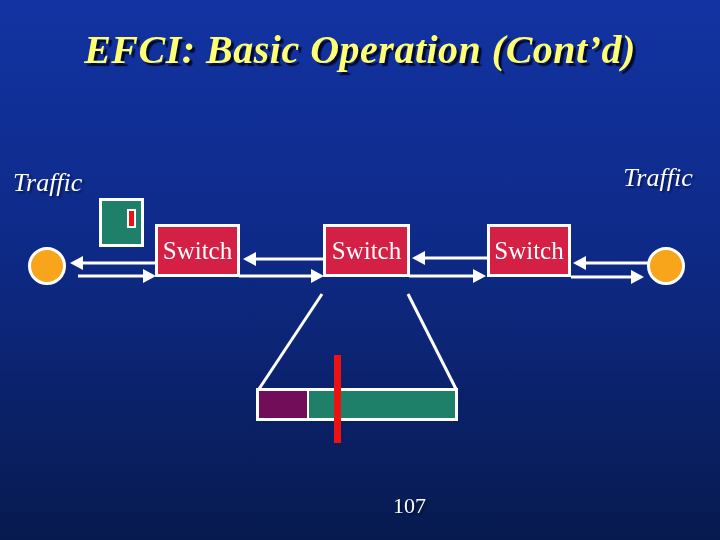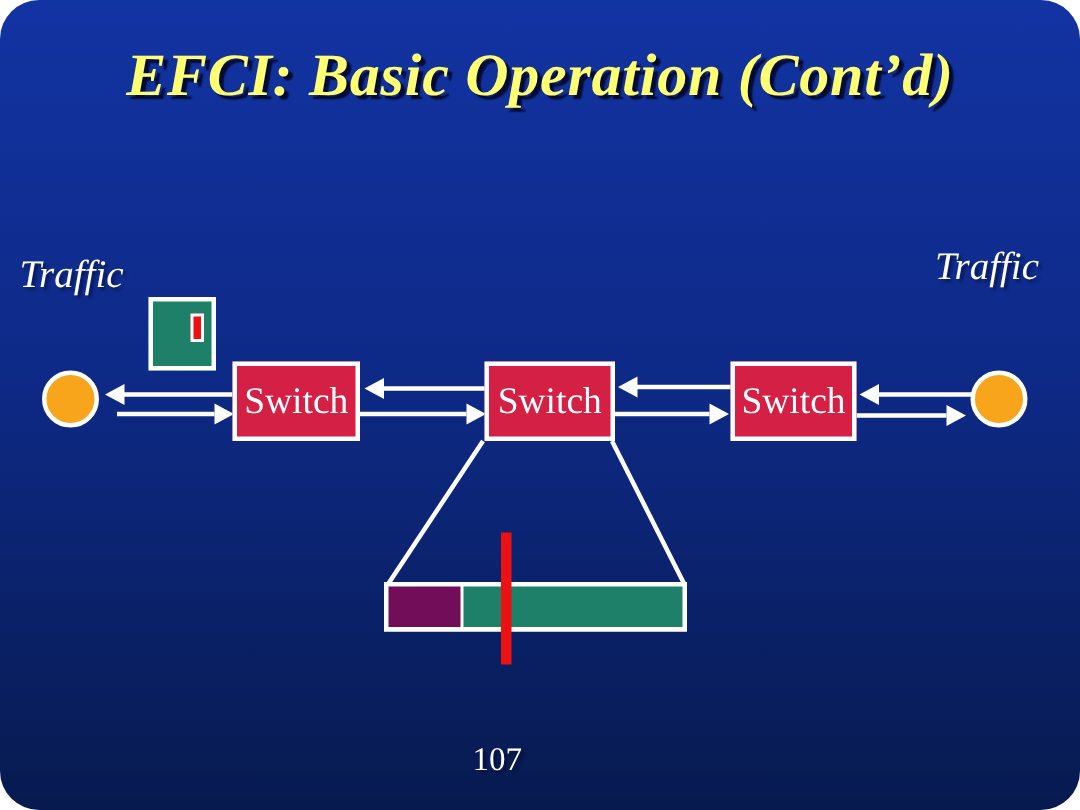--- a/index.html
+++ b/index.html
@@ -3,21 +3,20 @@
 <meta charset="utf-8">
 <style>
   html, body { margin: 0; padding: 0; }
   .slide {
     position: relative;
     width: 720px;
     height: 540px;
     overflow: hidden;
     background: linear-gradient(180deg, #1233a2 0%, #0e2a88 45%, #071a4f 100%);
     font-family: "Liberation Serif", serif;
-    border-radius: 26px;
   }
   .title {
     position: absolute;
     left: 0; right: 0; top: 26px;
     text-align: center;
     font-size: 40px;
     font-weight: bold;
     font-style: italic;
     color: #ffff73;
     text-shadow: 3px 3px 1px rgba(3, 10, 45, 0.95);
@@ -29,30 +28,30 @@
     font-size: 26px;
     line-height: 35px;
     text-shadow: 2px 2px 2px rgba(0, 0, 25, 0.45);
     font-style: italic;
   }
   .src-lbl { left: 13px; top: 165px; text-align: left; }
   .snk-lbl { left: 610px; top: 160px; width: 96px; text-align: center; }
   .thr-lbl { left: 234px; top: 444px; width: 240px; text-align: center; }
   .page-num {
     position: absolute;
-    left: 315px; top: 493px; width: 100px;
-    text-align: left;
+    left: 326px; top: 493px; width: 100px;
+    text-align: right;
     color: #ffffff;
     font-size: 22px;
     text-shadow: 2px 2px 2px rgba(0, 0, 25, 0.45);
   }
   svg.wires { position: absolute; left: 0; top: 0; z-index: 1; }
   .switch {
     position: absolute;
-    top: 241px;
+    top: 224px;
     height: 53px;
     box-sizing: border-box;
     background: #d52045;
     border: 3px solid #ffffff;
     display: flex;
     align-items: center;
     justify-content: center;
     color: #ffffff;
     font-size: 25px;
     z-index: 2;

